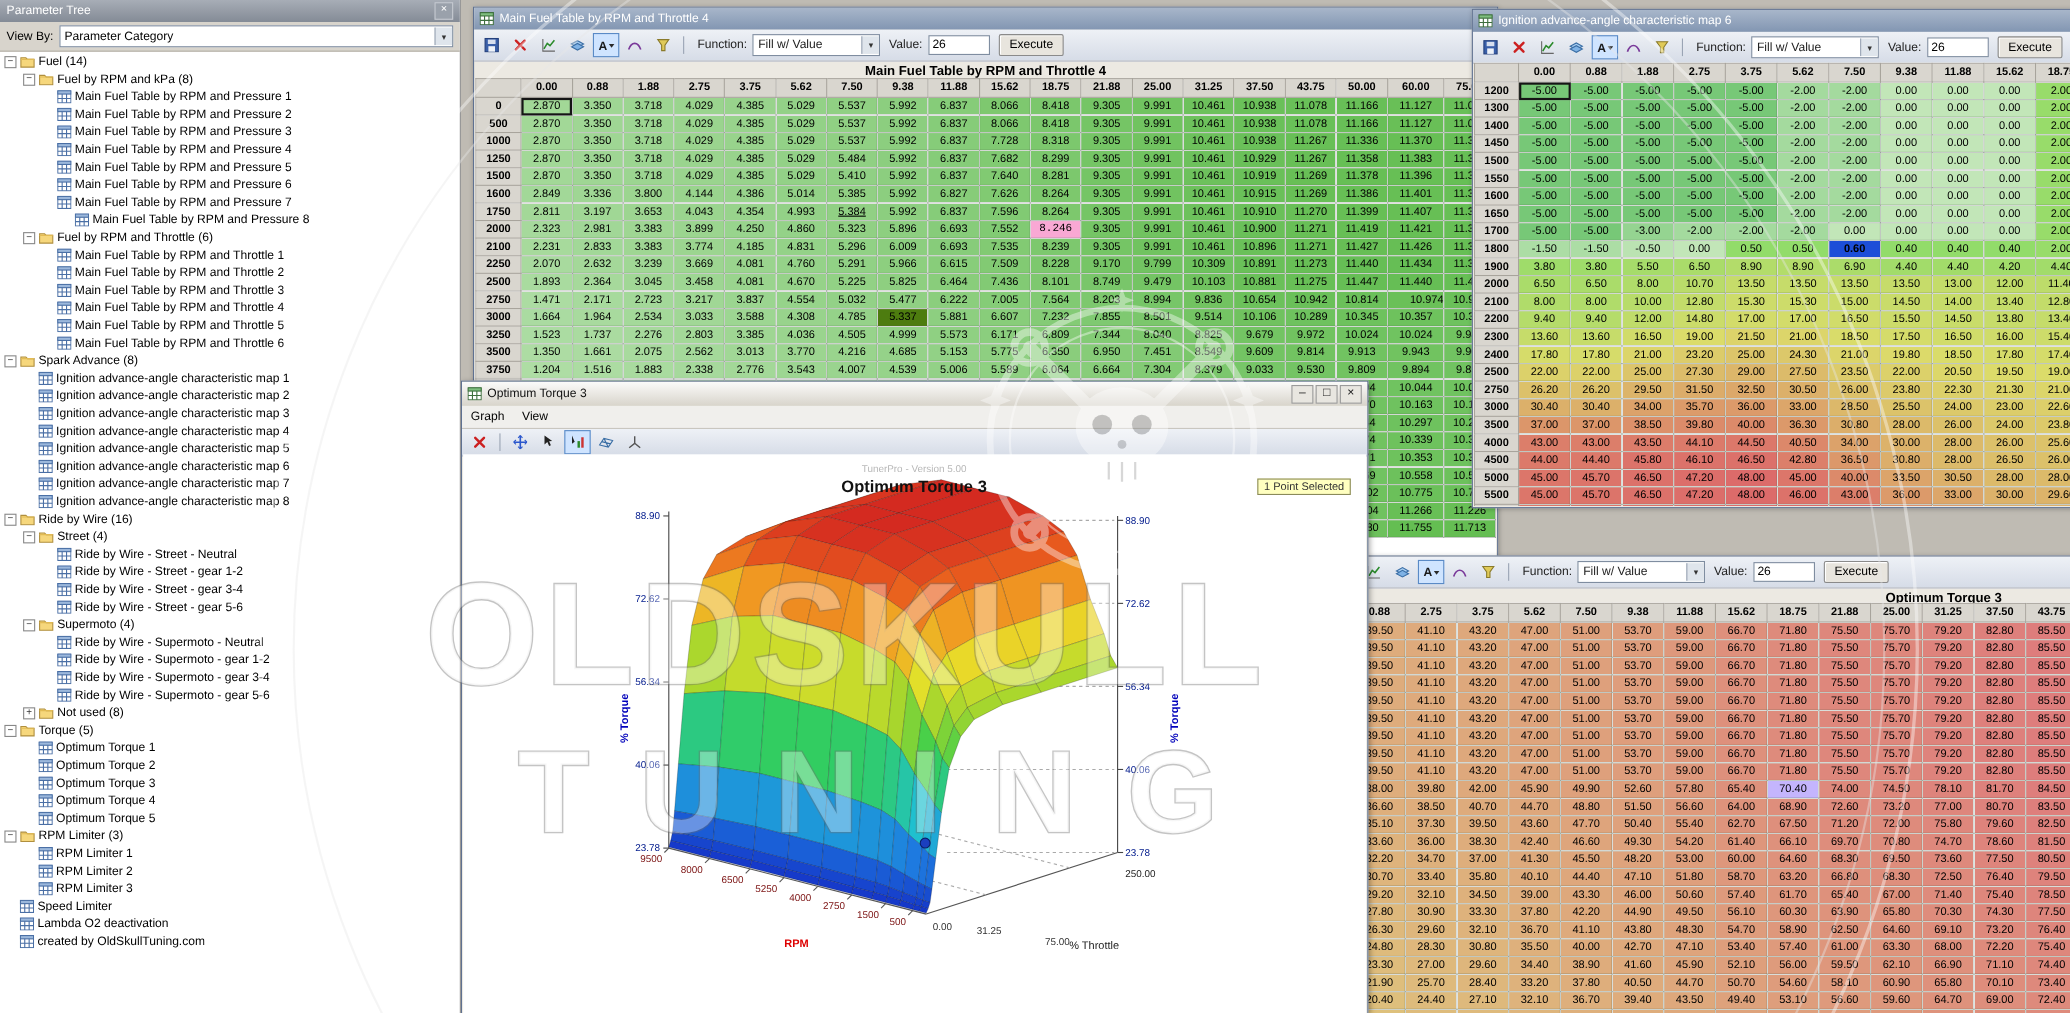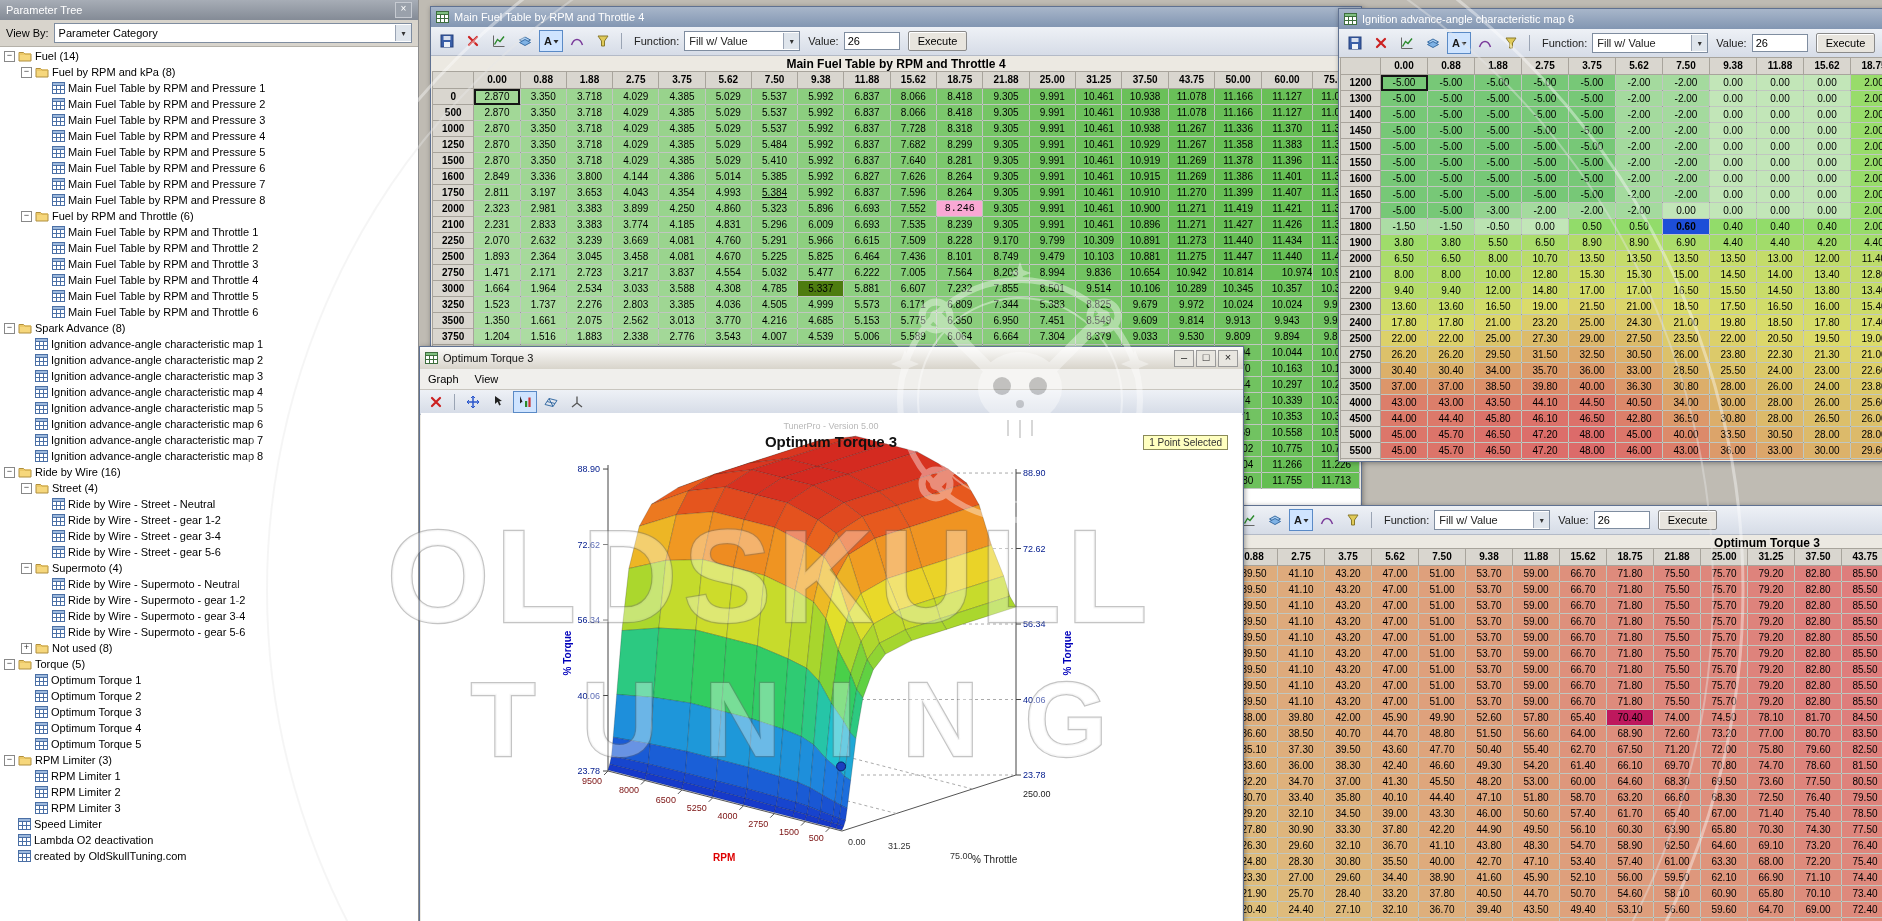--- a/index.html
+++ b/index.html
@@ -477,21 +477,21 @@
               <td style="background: rgb(166, 217, 156);">2.276</td>
               <td style="background: rgb(163, 216, 152);">2.803</td>
               <td style="background: rgb(159, 214, 147);">3.385</td>
               <td style="background: rgb(154, 212, 142);">4.036</td>
               <td style="background: rgb(151, 211, 139);">4.505</td>
               <td style="background: rgb(147, 209, 135);">4.999</td>
               <td style="background: rgb(143, 208, 130);">5.573</td>
               <td style="background: rgb(139, 206, 126);">6.171</td>
               <td style="background: rgb(135, 204, 121);">6.809</td>
               <td style="background: rgb(131, 203, 117);">7.344</td>
-              <td style="background: rgb(126, 200, 111);">5.383</td>
+              <td style="background: rgb(126, 200, 111);">8.040</td>
               <td style="background: rgb(121, 198, 105);">8.825</td>
               <td style="background: rgb(115, 196, 99);">9.679</td>
               <td style="background: rgb(113, 195, 96);">9.972</td>
               <td style="background: rgb(112, 195, 96);">10.024</td>
               <td style="background: rgb(112, 195, 96);">10.024</td>
               <td style="background: rgb(113, 195, 96);">9.988</td>
             </tr>
             <tr>
               <th>3500</th>
               <td style="background: rgb(173, 220, 163);">1.350</td>
@@ -1437,21 +1437,21 @@
             <tr>
               <th></th>
               <td style="background: rgb(222, 173, 124);">38.00</td>
               <td style="background: rgb(222, 172, 124);">39.80</td>
               <td style="background: rgb(222, 169, 124);">42.00</td>
               <td style="background: rgb(222, 165, 124);">45.90</td>
               <td style="background: rgb(222, 161, 124);">49.90</td>
               <td style="background: rgb(222, 159, 124);">52.60</td>
               <td style="background: rgb(222, 153, 124);">57.80</td>
               <td style="background: rgb(222, 145, 124);">65.40</td>
-              <td style="background: #be185d;">70.40</td>
+              <td style="background: #c4b5fd;">70.40</td>
               <td style="background: rgb(222, 137, 124);">74.00</td>
               <td style="background: rgb(222, 136, 124);">74.50</td>
               <td style="background: rgb(222, 132, 124);">78.10</td>
               <td style="background: rgb(222, 129, 124);">81.70</td>
               <td style="background: rgb(222, 126, 124);">84.50</td>
             </tr>
             <tr>
               <th></th>
               <td style="background: rgb(222, 175, 124);">36.60</td>
               <td style="background: rgb(222, 173, 124);">38.50</td>
@@ -2022,21 +2022,21 @@
           <span class="expsp"></span>
           <span class="ticon">
             <svg width="13" height="12" viewBox="0 0 13 12">
               <rect x="0.5" y="0.5" width="12" height="11" fill="#fff" stroke="#4a6fa5"></rect>
               <rect x="0.5" y="0.5" width="12" height="3" fill="#9cb8dc" stroke="#4a6fa5"></rect>
               <path d="M4.5 3.5 V11.5 M8.5 3.5 V11.5 M0.5 7.5 H12.5" stroke="#4a6fa5"></path>
             </svg>
           </span>
           <span class="tlabel">Main Fuel Table by RPM and Pressure 7</span>
         </div>
-        <div class="titem" style="padding-left: 38px;">
+        <div class="titem" style="padding-left: 54px;">
           <span class="expsp"></span>
           <span class="ticon">
             <svg width="13" height="12" viewBox="0 0 13 12">
               <rect x="0.5" y="0.5" width="12" height="11" fill="#fff" stroke="#4a6fa5"></rect>
               <rect x="0.5" y="0.5" width="12" height="3" fill="#9cb8dc" stroke="#4a6fa5"></rect>
               <path d="M4.5 3.5 V11.5 M8.5 3.5 V11.5 M0.5 7.5 H12.5" stroke="#4a6fa5"></path>
             </svg>
           </span>
           <span class="tlabel">Main Fuel Table by RPM and Pressure 8</span>
         </div>

